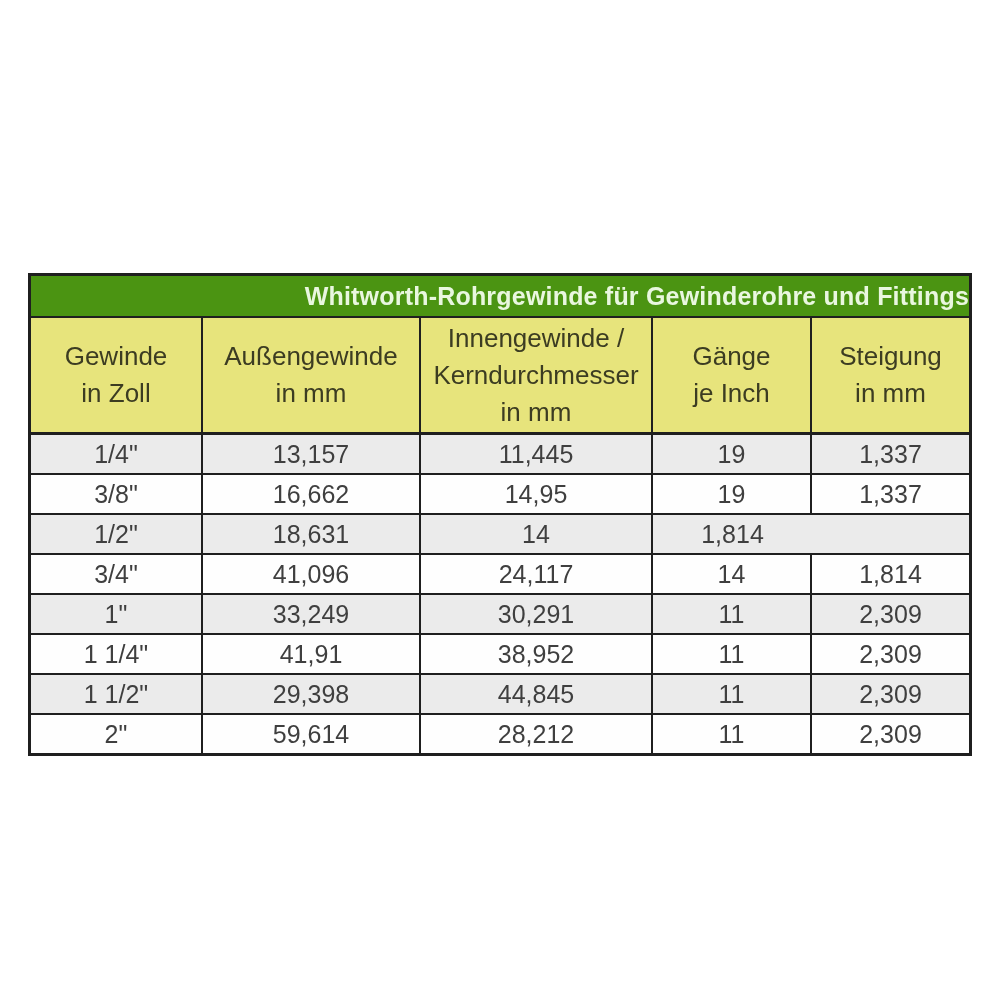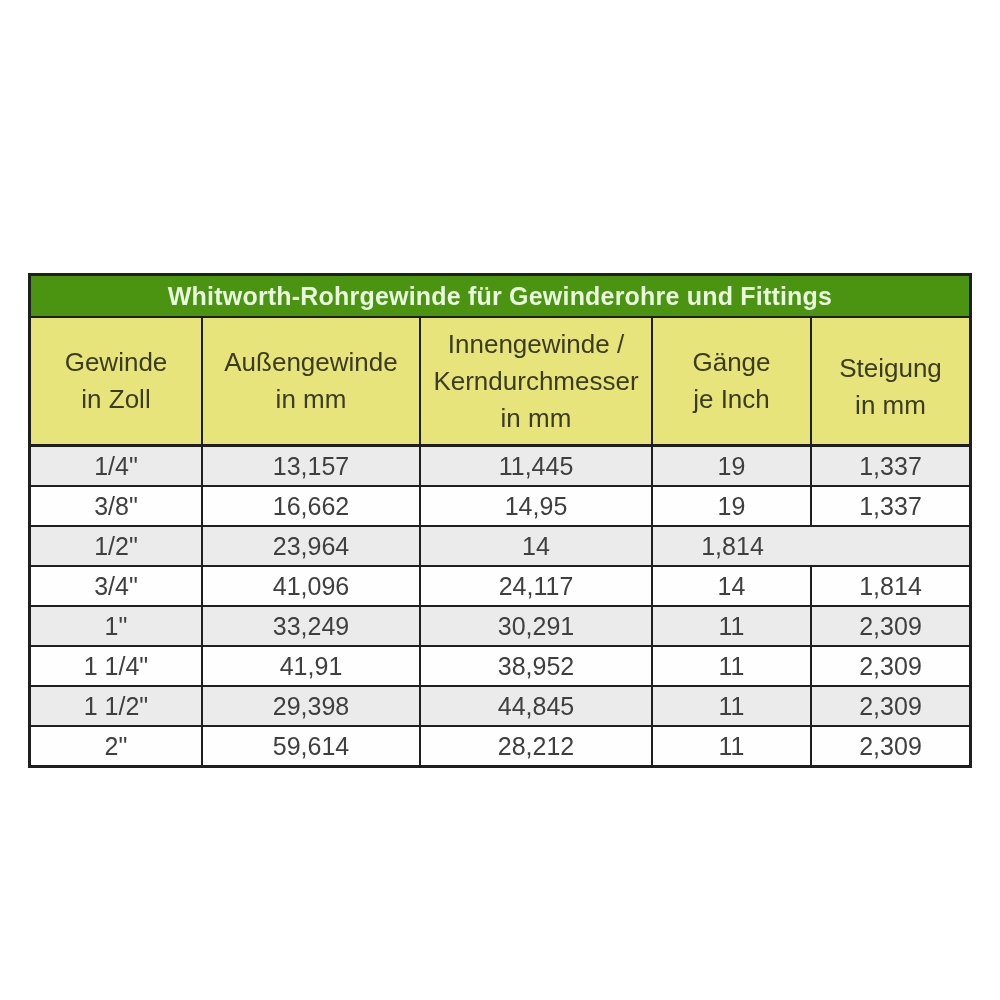--- a/index.html
+++ b/index.html
@@ -18,21 +18,21 @@
     box-sizing: border-box;
     border: 3px solid var(--border, #1f1f1f);
     background: #ffffff;
   }
   .title-bar {
     background: var(--title-bg, #4b9412);
     color: var(--title-text, #e9f7df);
     font-weight: bold;
     font-size: 25px;
     letter-spacing: 0.2px;
-    text-align: center;
+    text-align: right;
     height: 40px;
     line-height: 40px;
     border-bottom: 2px solid var(--border, #1f1f1f);
     white-space: nowrap;
     overflow: hidden;
   }
   .header-row {
     display: grid;
     grid-template-columns: 172px 218px 232px 159px 157px;
     background: var(--header-bg, #e7e47c);
@@ -45,21 +45,21 @@
     text-align: center;
     white-space: pre-line;
     font-size: 26px;
     line-height: 37px;
     min-height: 114px;
     padding: 1px 2px;
     box-sizing: border-box;
     color: var(--header-text, #3c3c22);
     border-right: 2px solid var(--border, #1f1f1f);
   }
-  .header-cell:last-child { border-right: none; margin-top: 12px; }
+  .header-cell:last-child { border-right: none; }
   .row {
     display: grid;
     grid-template-columns: 172px 218px 232px 159px 157px;
   }
   .row + .row { border-top: 2px solid var(--border, #1f1f1f); }
   .row.striped { background: var(--row-stripe-bg, #ebebeb); }
   .row.plain   { background: var(--row-plain-bg, #fefefe); }
   .cell {
     height: 38px;
     display: flex;
@@ -102,21 +102,21 @@
       </div>
       <div class="row plain">
         <div class="cell">3/8"</div>
         <div class="cell">16,662</div>
         <div class="cell">14,95</div>
         <div class="cell">19</div>
         <div class="cell">1,337</div>
       </div>
       <div class="row striped">
         <div class="cell">1/2"</div>
-        <div class="cell">23,964</div>
+        <div class="cell">18,631</div>
         <div class="cell">14</div>
         <div class="cell">1,814</div>
       </div>
       <div class="row plain">
         <div class="cell">3/4"</div>
         <div class="cell">41,096</div>
         <div class="cell">24,117</div>
         <div class="cell">14</div>
         <div class="cell">1,814</div>
       </div>

